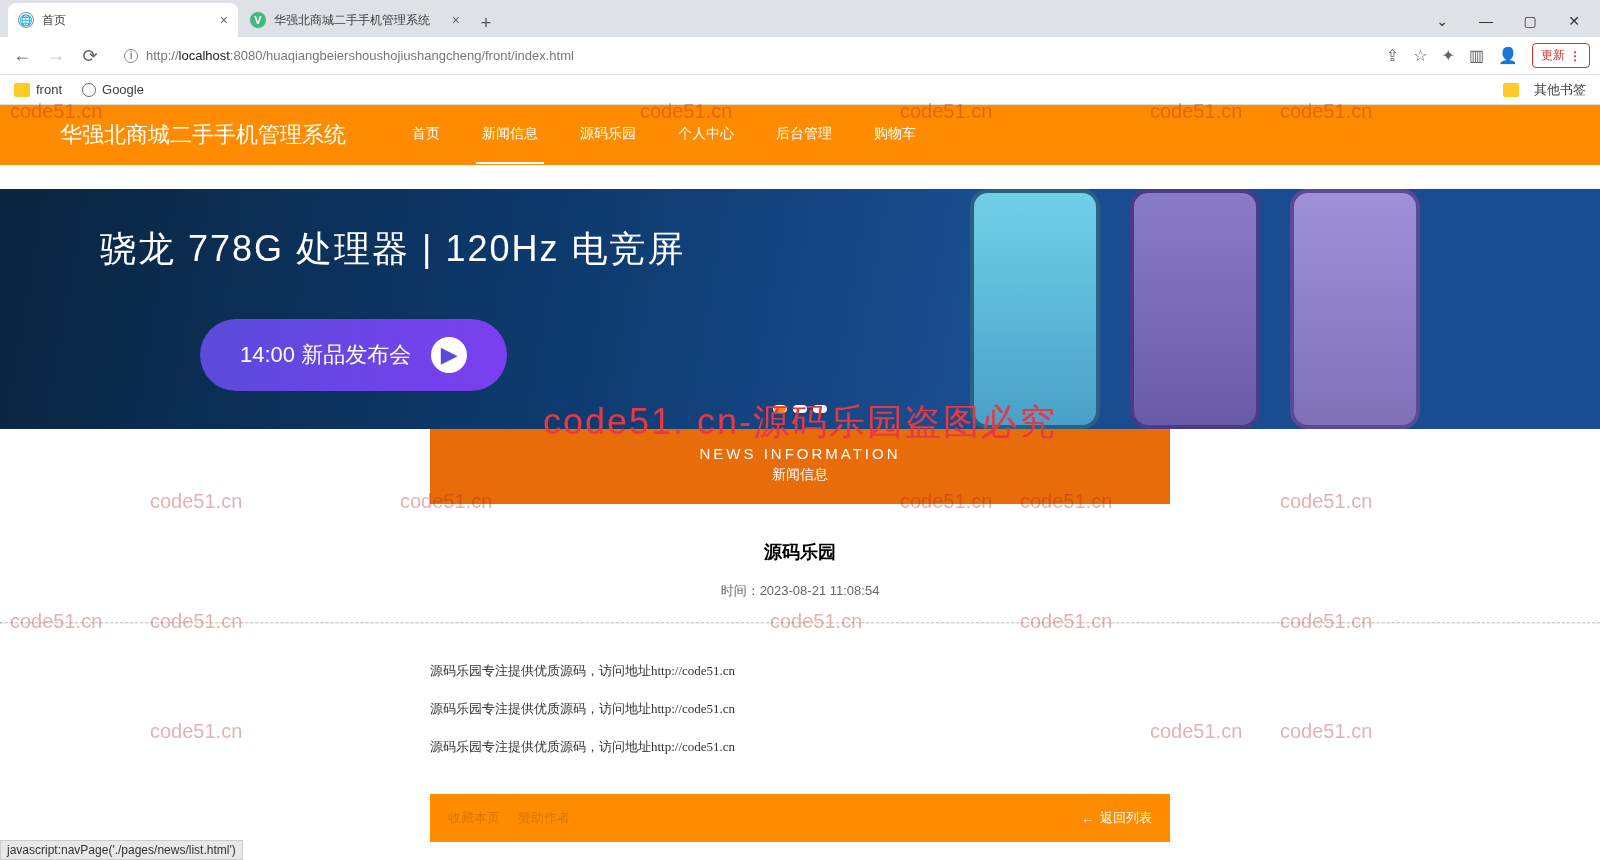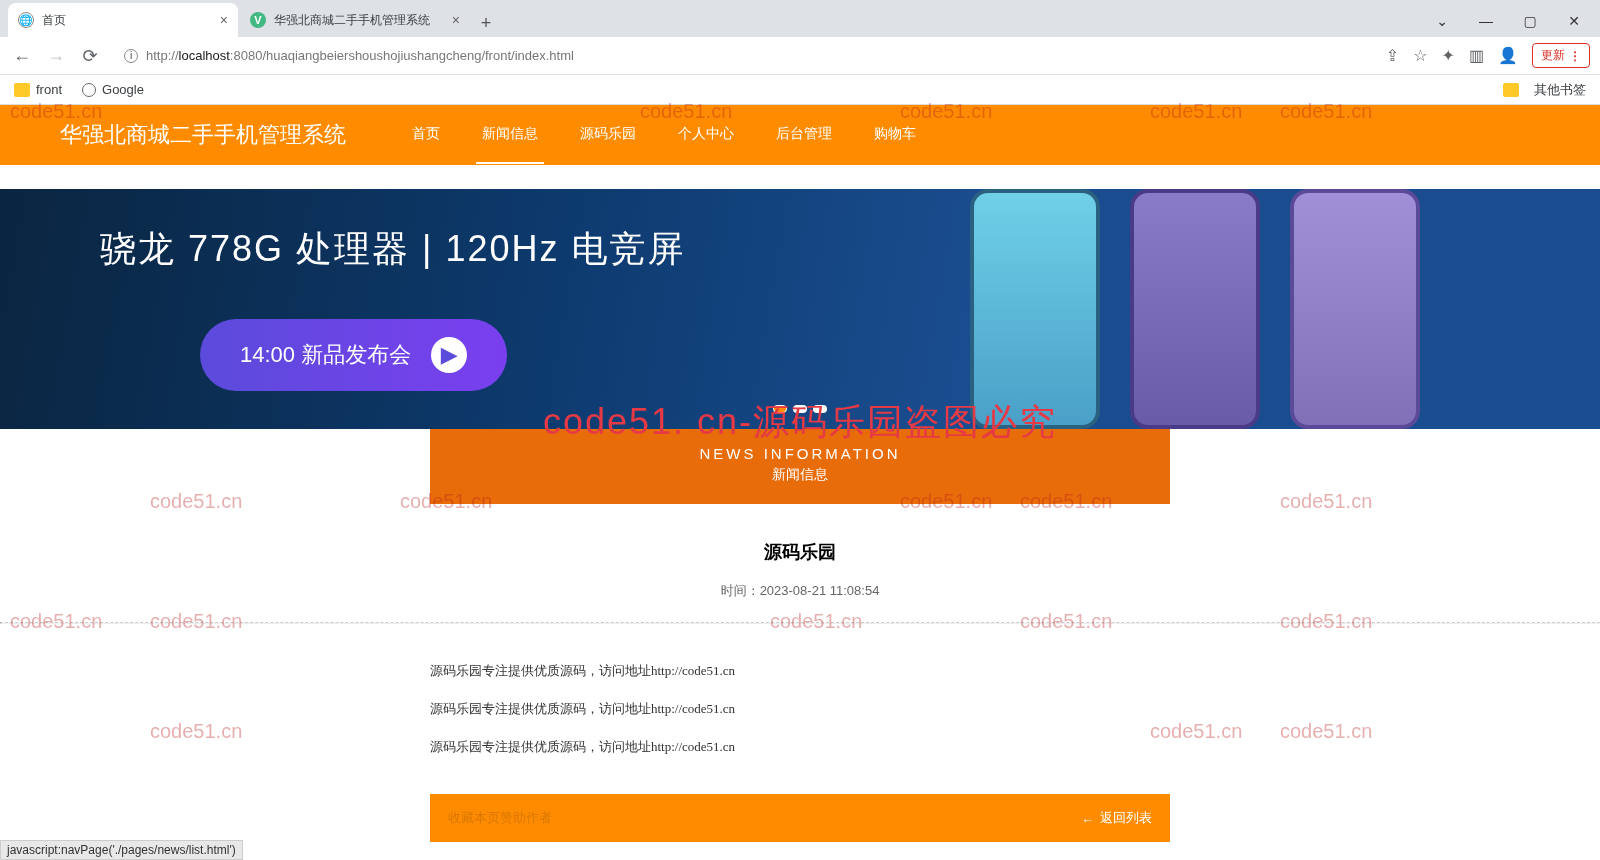--- a/index.html
+++ b/index.html
@@ -59,21 +59,21 @@
 
   .article { text-align: center; margin-top: 36px; }
   .article-title { font-size: 18px; font-weight: bold; }
   .article-time { font-size: 13px; color: #666; margin-top: 18px; padding-bottom: 22px; }
   .divider { border-top: 1px dashed #ccc; margin: 0; }
 
   .content-block { width: 740px; margin: 28px auto 0; font-family: Liberation Serif, serif; }
   .content-line { font-size: 13px; color: #333; padding: 10px 0; }
 
   .action-bar { width: 740px; margin: 28px auto 0; background: #ff8c00; height: 48px; display: flex; align-items: center; padding: 0 18px; color: #fff; font-size: 13px; }
-  .action-left { display: flex; color: rgba(255,140,0,0.5); }
+  .action-left { display: flex; gap: 18px; color: rgba(255,140,0,0.5); }
   .action-item { color: #d97700; }
   .action-right { margin-left: auto; display: flex; align-items: center; gap: 6px; cursor: pointer; }
 
   .status-bar { position: absolute; bottom: 0; left: 0; background: #e8e8e8; border: 1px solid #ccc; font-size: 12px; color: #333; padding: 2px 6px; }
 
   .wm-bg { position: absolute; color: #b91c1c; font-size: 20px; opacity: 0.35; pointer-events: none; z-index: 1; }
 </style>
 </head>
 <body>
 

